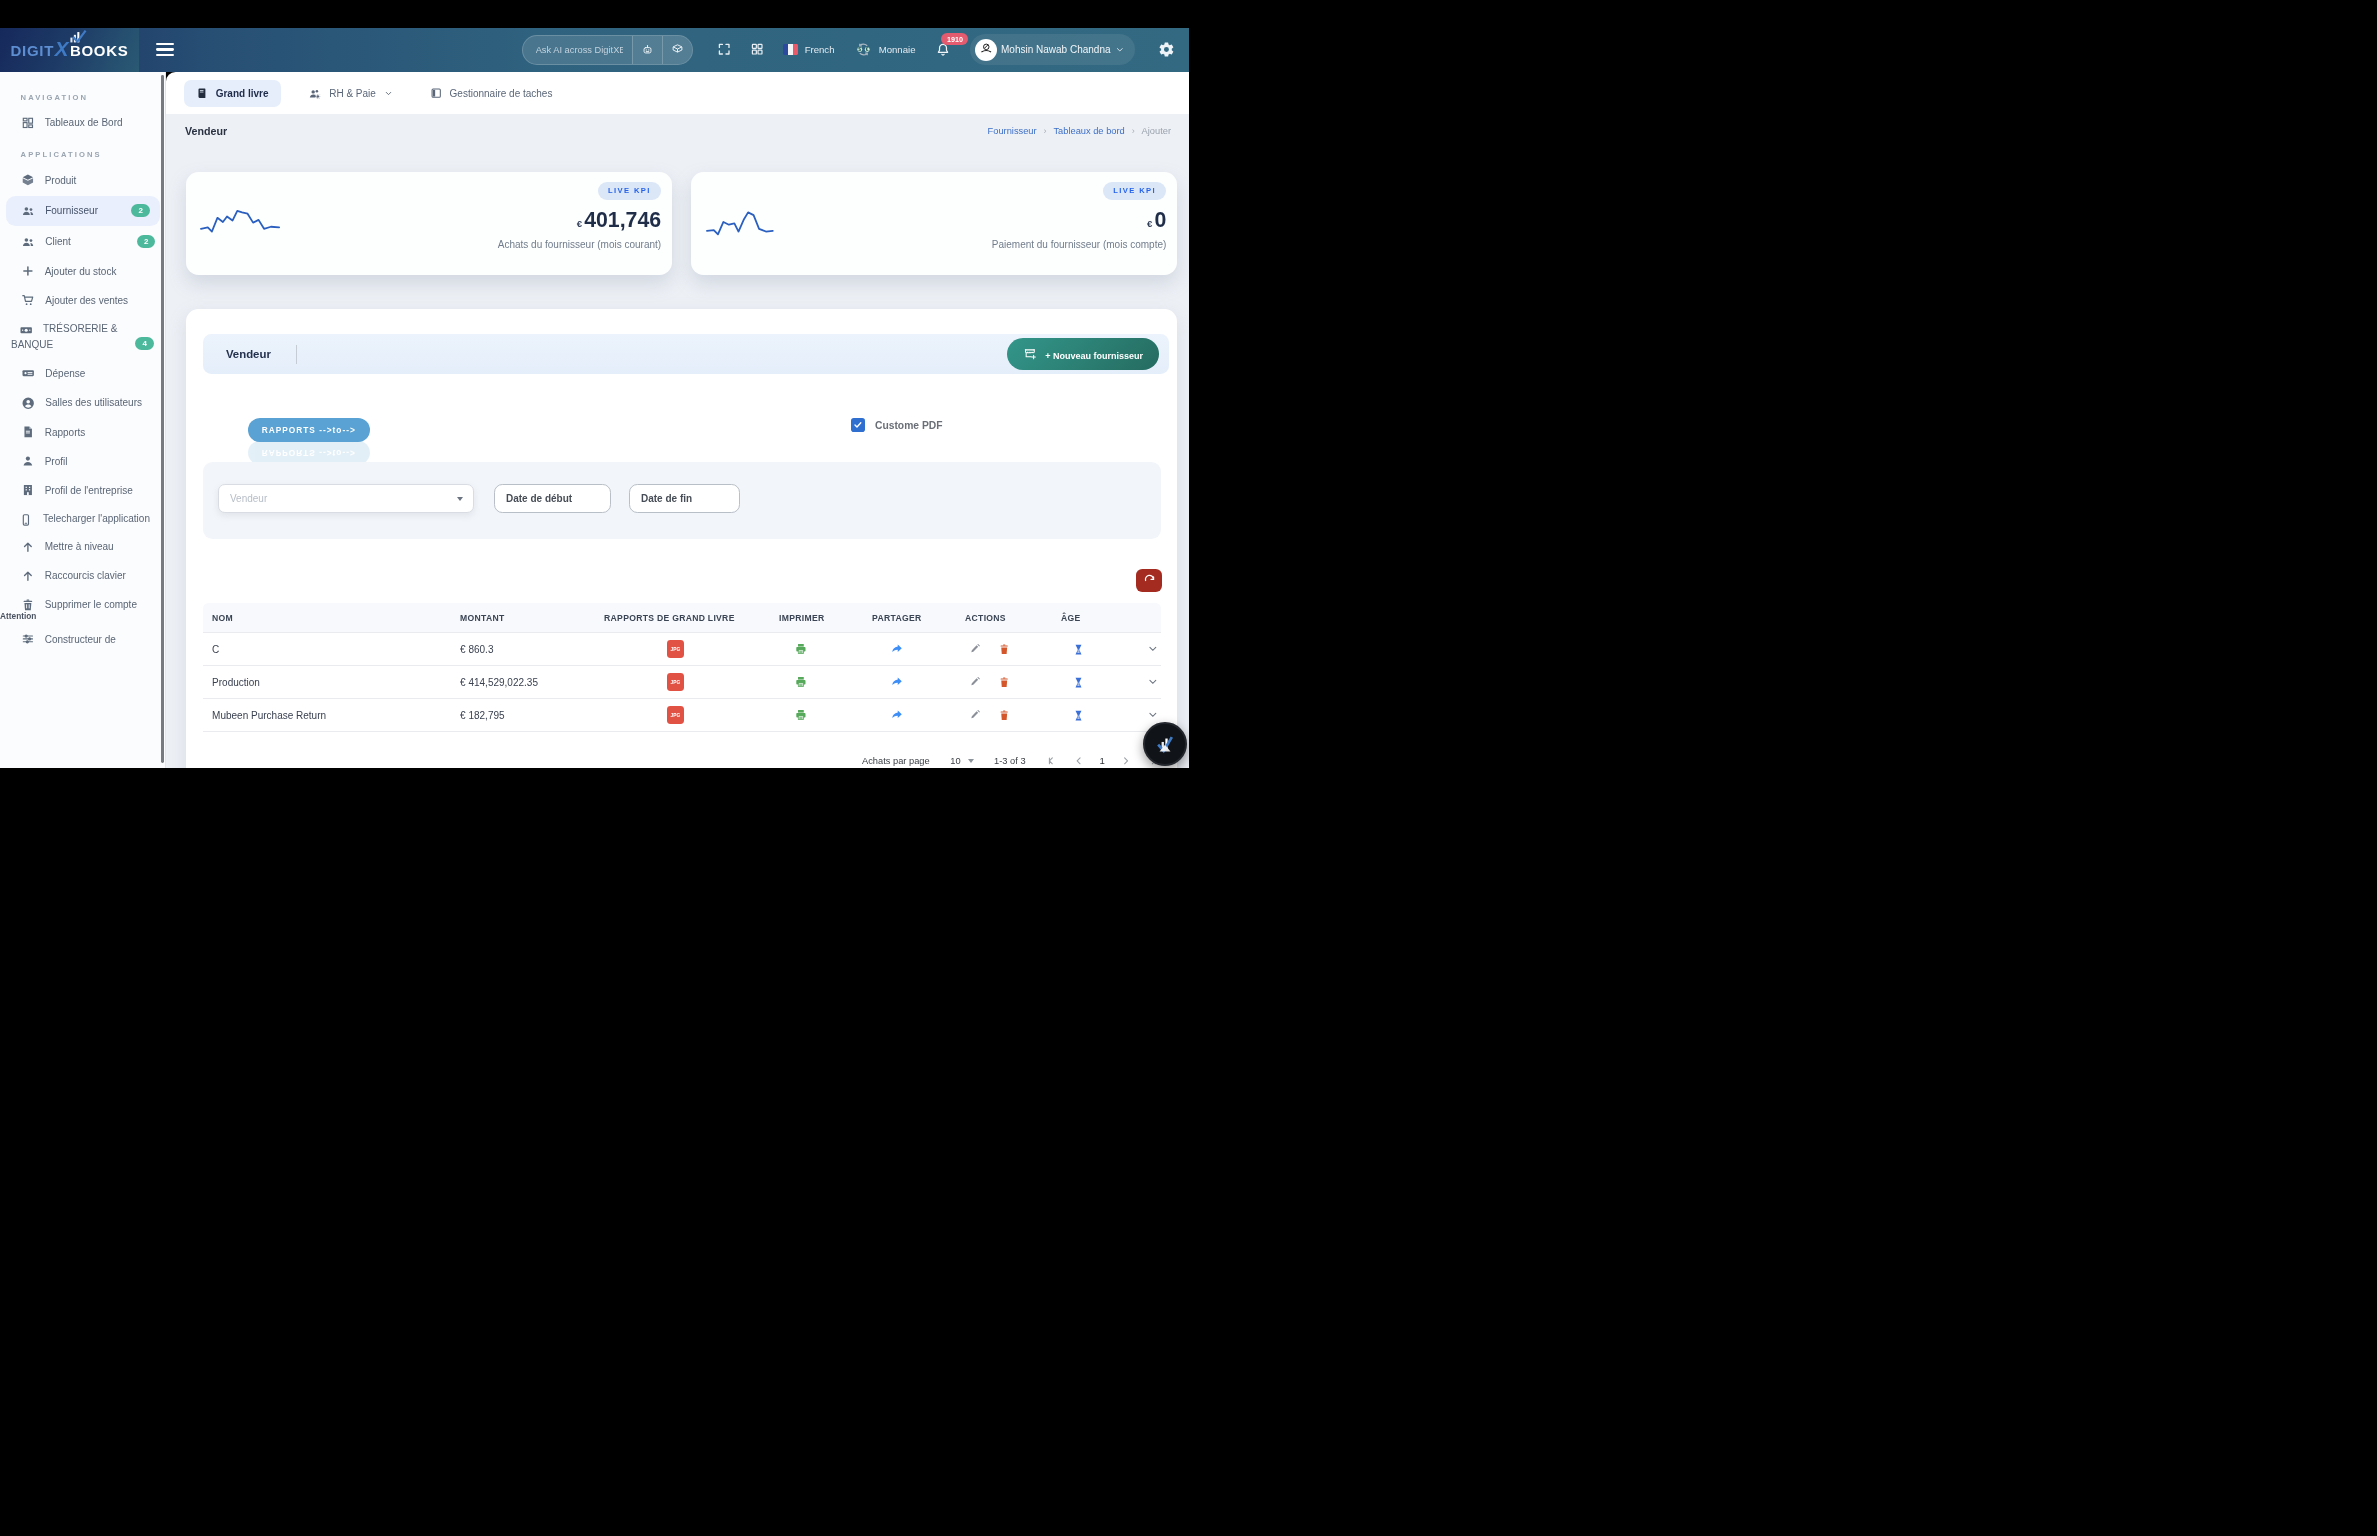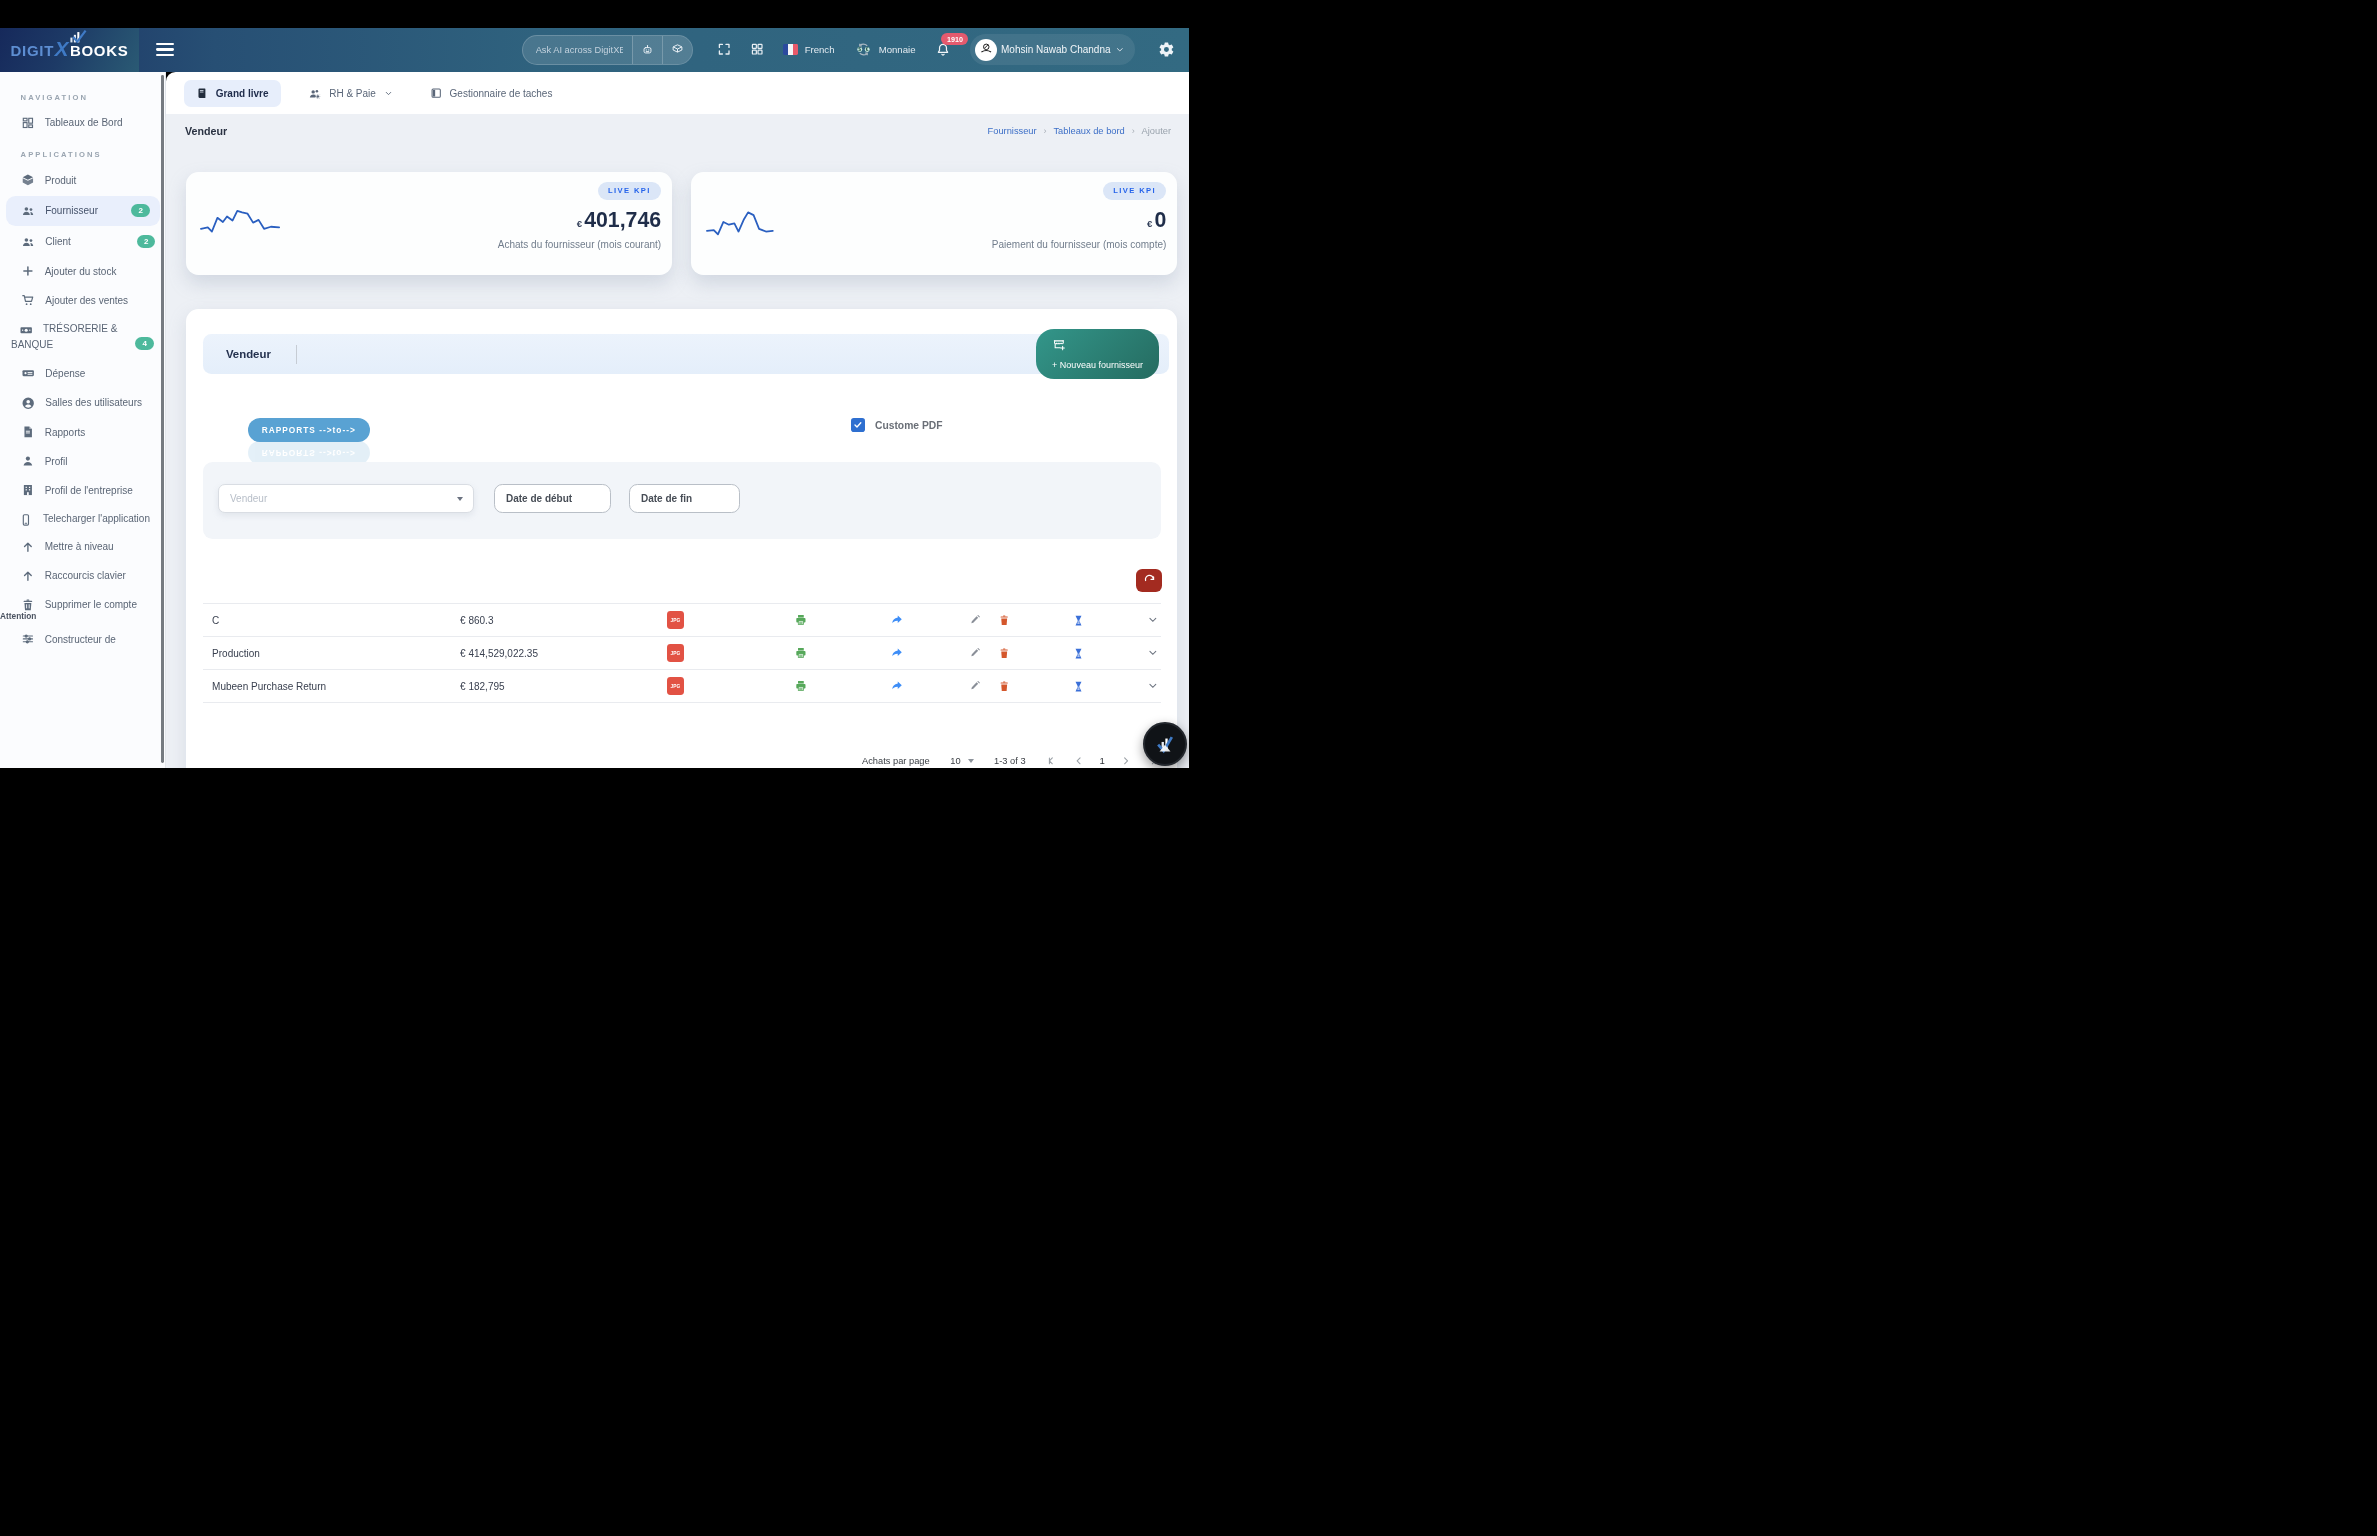--- a/index.html
+++ b/index.html
@@ -93,23 +93,23 @@
   .kpi-label { position:absolute; right:11px; top:67px; color:#717d8c; font-size:10px; }
 
   
   .panel { position:absolute; left:20px; right:11.7px; top:195px; height:482px; background:#fff;
     border-radius:12.4px; box-shadow:0 6.9px 18px rgba(140,155,175,.22); }
   .panel-band { position:absolute; left:16.5px; right:8.3px; top:25px; height:40px;
     background:linear-gradient(180deg,#ecf3fc,#e4eefa); border-radius:8.3px;
     display:flex; align-items:center; padding:0 9.6px 0 23.4px; }
   .panel-title { font-size:11.4px; font-weight:bold; color:#24314e; }
   .panel-divider { width:0.7px; height:19px; background:#c6ccd4; margin-left:25px; }
-  .new-btn { margin-left:auto; display:flex; align-items:flex-start; gap:8.3px; color:#fff;
+  .new-btn { margin-left:auto; display:flex; align-items:flex-end; gap:8.3px; color:#fff;
     background:linear-gradient(135deg,#33968a 0%,#256b60 100%); border:none; cursor:pointer;
-    font-weight:normal; font-size:9px; padding:9px 16.5px; border-radius:18px; font-family:inherit;flex-direction:column; }
+    font-weight:bold; font-size:9px; padding:9px 16.5px; border-radius:18px; font-family:inherit; }
   .reports-chip { position:absolute; left:31px; top:109px; background:#59a2d3; color:#fff;
     font-size:8.3px; font-weight:bold; letter-spacing:1px; padding:6.9px 13.8px; border-radius:13px; cursor:pointer;margin-left:31px; }
   .reports-reflect { top:132px; transform:scaleY(-1); opacity:.16; cursor:default; }
   .pdf-check { position:absolute; left:665px; top:109px; display:flex; align-items:center; gap:9.6px; cursor:pointer; }
   .checkbox { width:14.4px; height:14.4px; background:#2e6fd0; border-radius:2.8px; display:flex; align-items:center; justify-content:center; }
   .pdf-label { font-size:10.3px; font-weight:bold; color:#6a6f77; }
 
   .filter-band { position:absolute; left:16.5px; right:16.5px; top:153px; height:77px; background:#f2f5f9; border-radius:9.6px; }
   .vendor-select { position:absolute; left:32px; top:175px; width:256px; height:29px; background:#fff;
     border:0.7px solid #d9dde3; border-radius:6.9px; display:flex; align-items:center; padding:0 9.6px 0 11px;
@@ -566,20 +566,30 @@
       <div class="date-box date-end">Date de fin</div>
 
       <button class="refresh-btn">
         <svg width="13" height="13" viewBox="0 0 24 24" fill="none" stroke="#fff" stroke-width="2.3" stroke-linecap="round">
             <path d="M19.5 5.5v4.6h-4.6"></path>
             <path d="M19.3 9.8A7.4 7.4 0 104.8 12"></path>
           </svg>
       </button>
 
       <div class="table">
+        <div class="t-head">
+          <span class="t-h">NOM</span>
+          <span class="t-h">MONTANT</span>
+          <span class="t-h">RAPPORTS DE GRAND LIVRE</span>
+          <span class="t-h">IMPRIMER</span>
+          <span class="t-h">PARTAGER</span>
+          <span class="t-h">ACTIONS</span>
+          <span class="t-h">ÂGE</span>
+          <span></span>
+        </div>
 
         <div class="t-row">
           <span class="t-cell">C</span>
           <span class="t-cell">€ 860.3</span>
           <span class="icell">
               <span class="jpg-badge">JPG</span>
             </span>
           <span class="icell printer">
               <span class="ticon">
                 <svg width="13.8" height="13.8" viewBox="0 0 24 24" fill="#56a85a">

